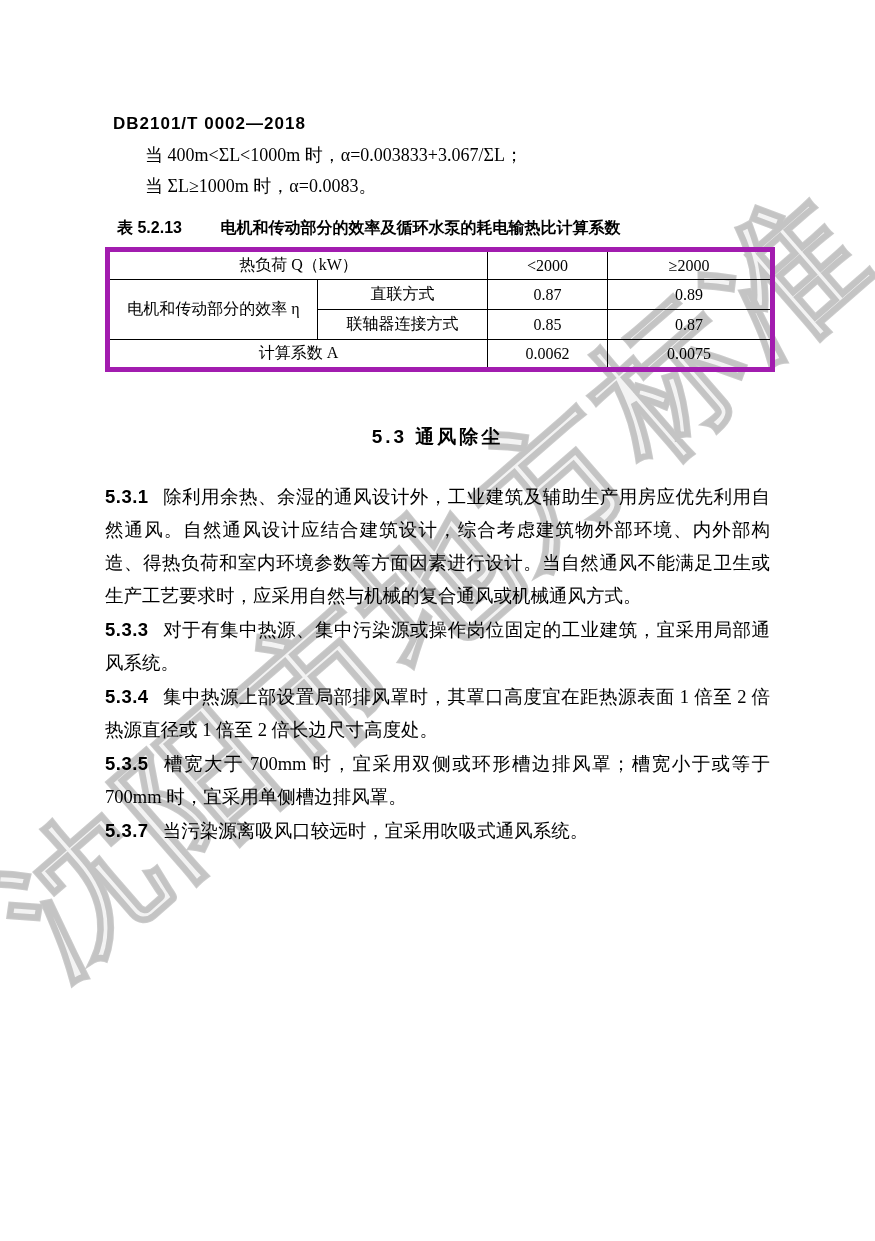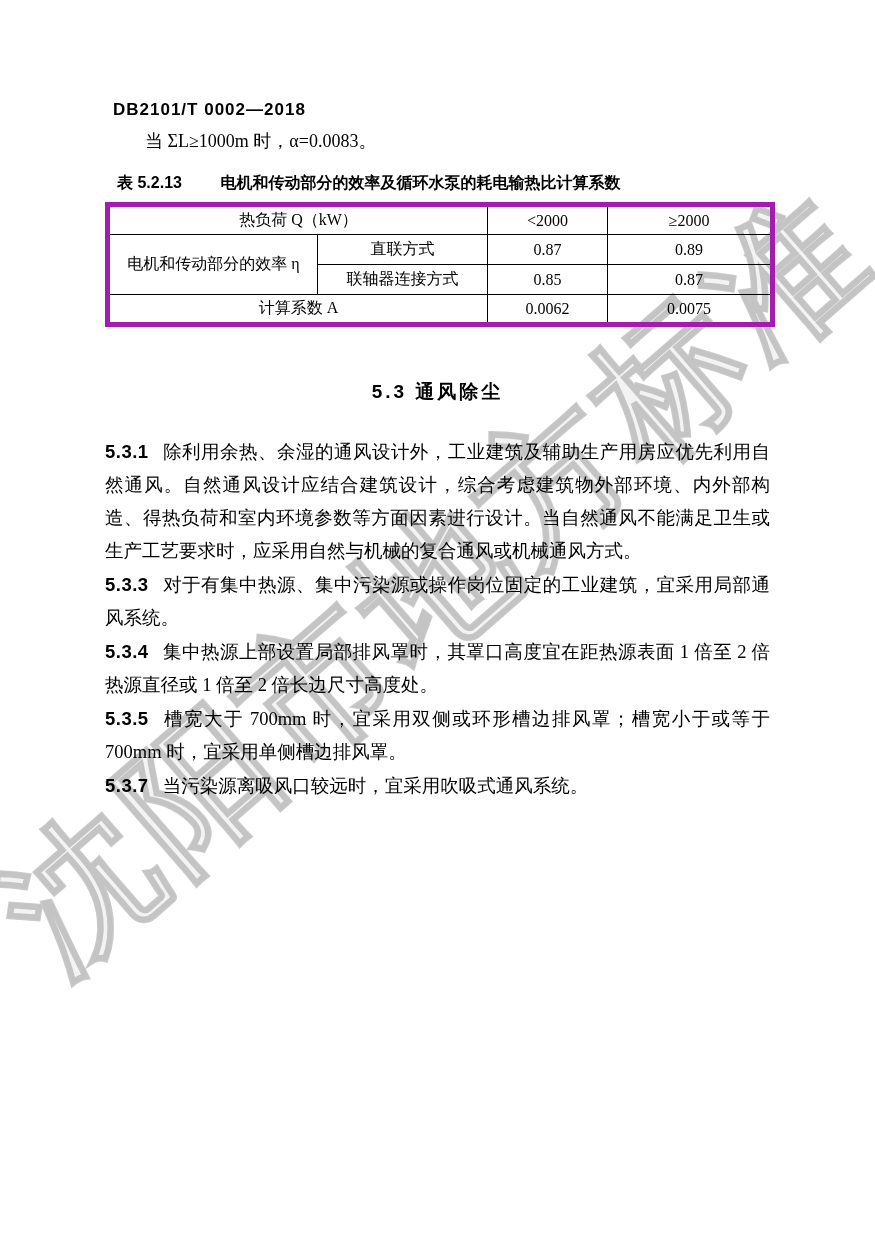--- a/index.html
+++ b/index.html
@@ -28,20 +28,21 @@
     color: rgba(140, 140, 140, 0.10);
     -webkit-text-stroke: 2px rgba(130, 130, 130, 0.42);
     z-index: 0;
     pointer-events: none;
     user-select: none;
   }
   .content {
     position: relative;
     z-index: 1;
     padding: 100px 105px 0 105px;
+    margin-top: 14px;
   }
   .doc-code {
     font-family: "Liberation Sans", "DejaVu Sans", sans-serif;
     font-weight: bold;
     font-size: 17px;
     letter-spacing: 1px;
     margin-left: 8px;
   }
   .formula {
     font-size: 18px;
@@ -96,20 +97,21 @@
 <body>
 
 <div class="page">
 
   <div class="watermark">沈阳市地方标准</div>
 
   <div class="content">
 
     <div class="doc-code">DB2101/T 0002—2018</div>
 
+    <p class="formula">当 400m&lt;ΣL&lt;1000m 时，α=0.003833+3.067/ΣL；</p>
     <p class="formula">当 ΣL≥1000m 时，α=0.0083。</p>
 
     <div class="table-caption">
       <span>表 5.2.13</span>
       <span class="cap-title">电机和传动部分的效率及循环水泵的耗电输热比计算系数</span>
     </div>
 
     <table class="data-table">
       <colgroup>
         <col style="width:210px">

